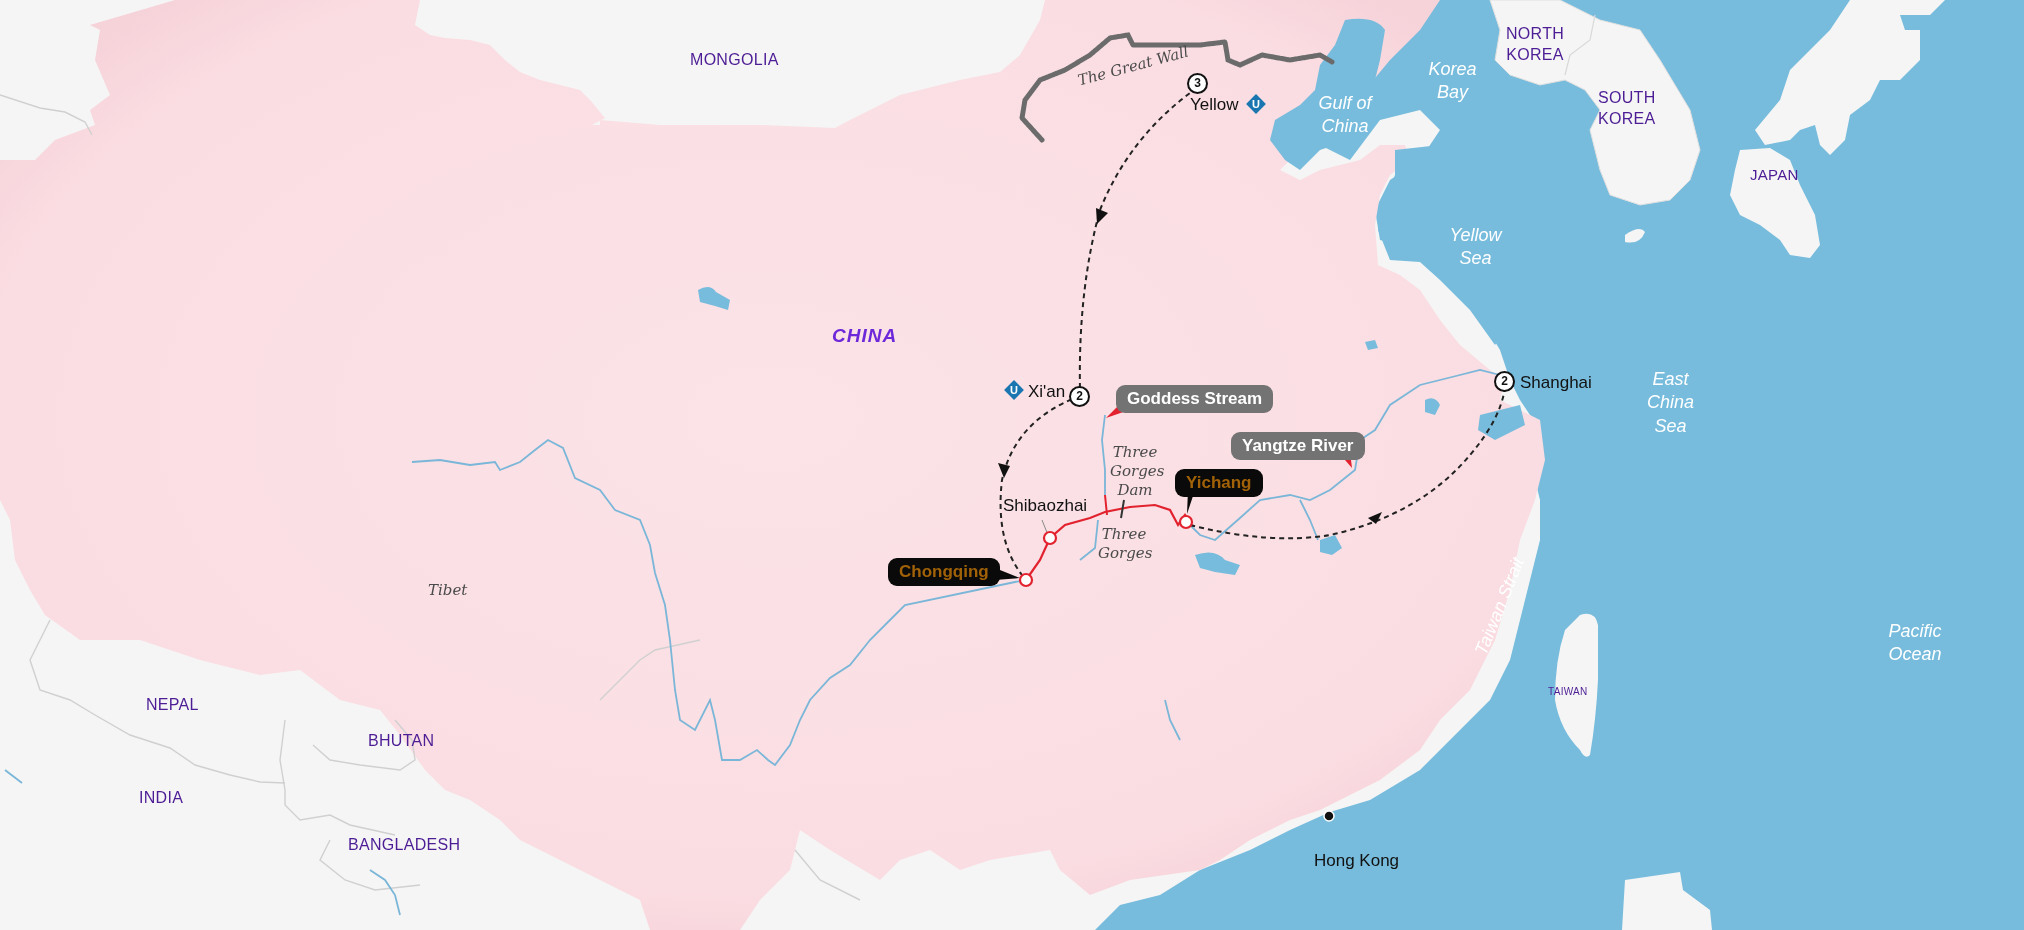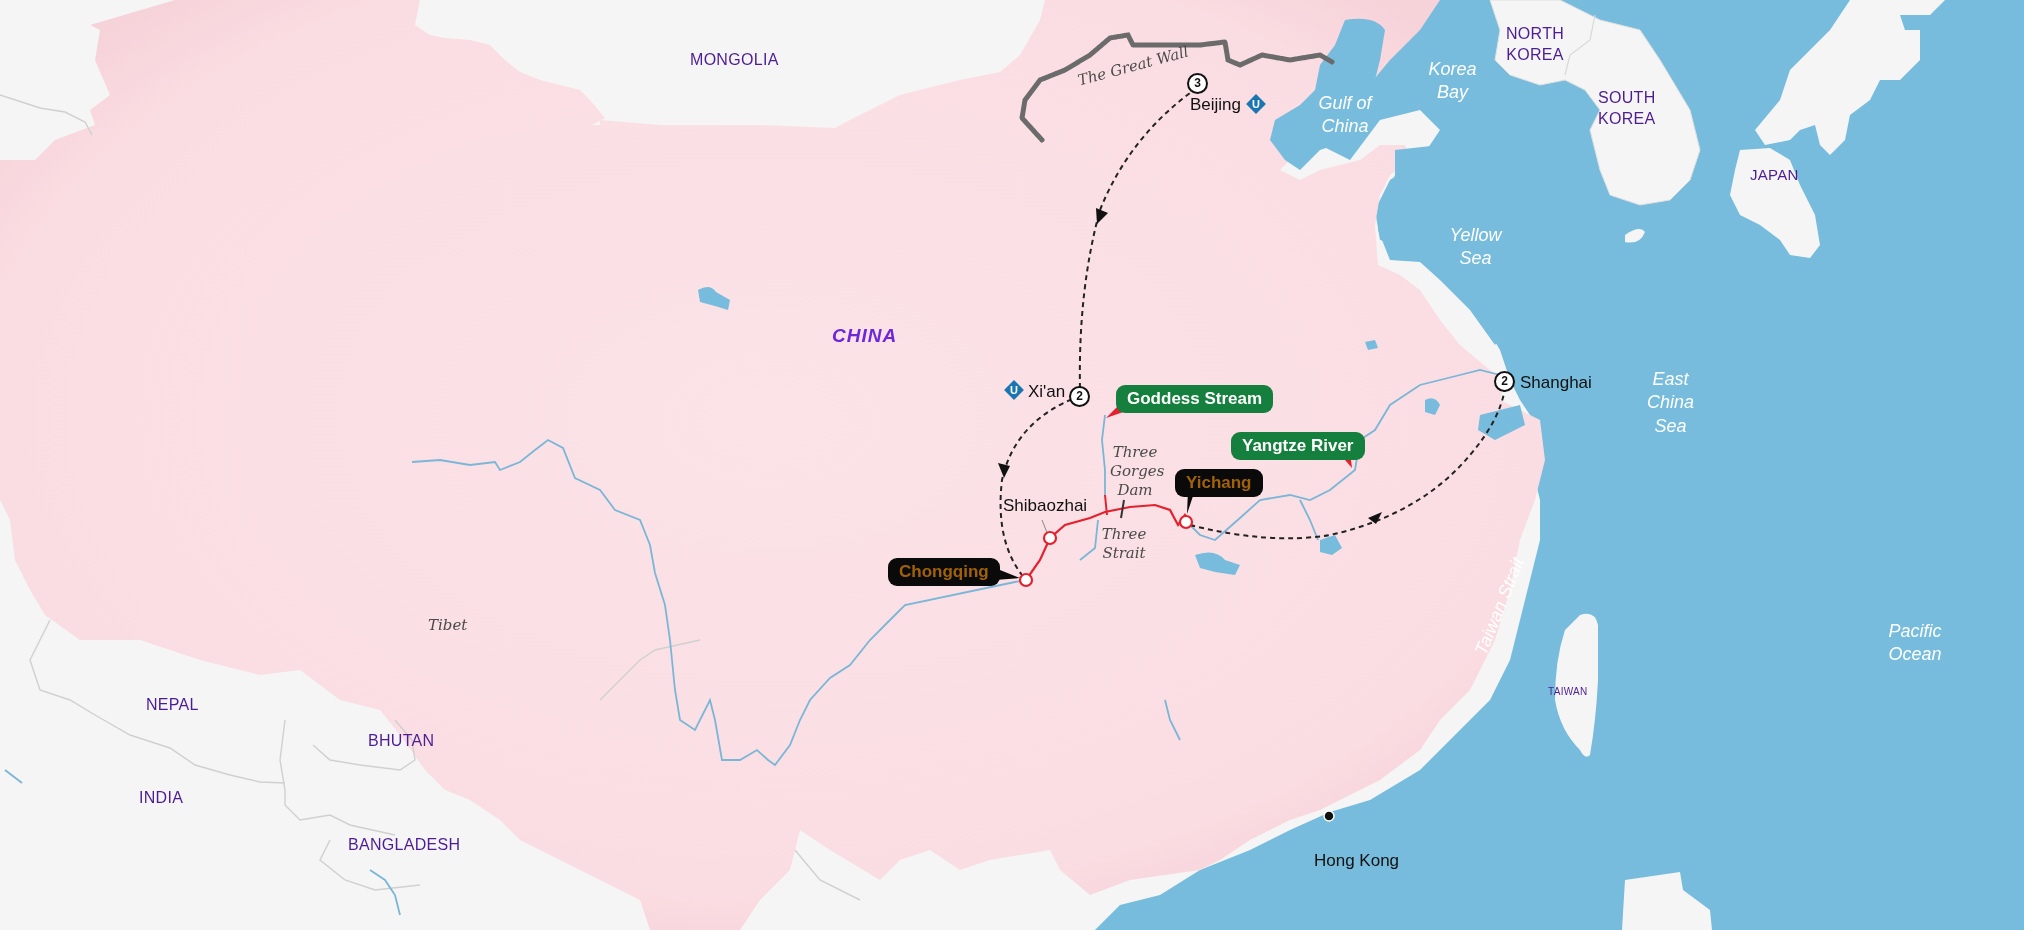--- a/index.html
+++ b/index.html
@@ -6,21 +6,21 @@
   body { width:2024px; height:930px; overflow:hidden; position:relative; font-family:"Liberation Sans", sans-serif; }
   #map { position:absolute; left:0; top:0; width:2024px; height:930px; }
   .lbl { position:absolute; white-space:nowrap; line-height:1; }
   .country { font-family:"Liberation Sans", sans-serif; color:#4c1d95; font-size:16px; letter-spacing:0.3px; text-align:center; }
   .sea { font-family:"Liberation Sans", sans-serif; font-style:italic; color:#ffffff; font-size:18px; text-align:center; line-height:1.3; }
   .region { font-family:"DejaVu Serif", serif; font-style:italic; color:#4a4a4a; font-size:15px; text-align:center; line-height:1.25; }
   .china { font-family:"Liberation Sans", sans-serif; font-weight:bold; font-style:italic; color:#6d28d9; font-size:19px; letter-spacing:1px; }
   .city { font-family:"Liberation Sans", sans-serif; color:#111; font-size:17px; }
   .tag { position:absolute; padding:4px 11px; border-radius:9px; font-family:"Liberation Sans", sans-serif; font-weight:bold; font-size:17px; white-space:nowrap; line-height:1.15; }
   .tag.black { background:#0a0a0a; color:#a16207; }
-  .tag.red { background:#15803d; color:#fff; }
+  .tag.red { background:#737373; color:#fff; }
   .badge { position:absolute; width:17px; height:17px; border-radius:50%; background:#fff; border:2px solid #111; font-family:"Liberation Sans", sans-serif; font-weight:bold; font-size:12px; color:#111; text-align:center; line-height:17px; }
   .diamond { position:absolute; width:18px; height:18px; }
   .diamond .d { position:absolute; left:2px; top:2px; width:14px; height:14px; background:#1a76b0; transform:rotate(45deg); }
   .diamond .u { position:absolute; left:0; top:0; width:18px; height:18px; text-align:center; line-height:18px; color:#fff; font-weight:bold; font-size:11px; font-family:"Liberation Sans", sans-serif; }
 </style>
 </head>
 <body>
 
 <svg id="map" viewBox="0 0 2024 930" xmlns="http://www.w3.org/2000/svg">
   <defs>
@@ -121,34 +121,34 @@
 KOREA</div>
 <div class="lbl country" style="left:1750px;top:167px;font-size:15px;">JAPAN</div>
 <div class="lbl country" style="left:1548px;top:687px;font-size:10px;">TAIWAN</div>
 <div class="lbl country" style="left:146px;top:697px;">NEPAL</div>
 <div class="lbl country" style="left:368px;top:733px;">BHUTAN</div>
 <div class="lbl country" style="left:94px;top:790px;margin-left:45px;">INDIA</div>
 <div class="lbl country" style="left:348px;top:837px;">BANGLADESH</div>
 
 <div class="lbl china" style="left:832px;top:326px;">CHINA</div>
 
-<div class="lbl region" style="left:428px;top:616px;">Tibet</div>
+<div class="lbl region" style="left:428px;top:581px;">Tibet</div>
 <div class="lbl region" style="left:1076px;top:72px;transform:rotate(-15deg);transform-origin:left top;">The Great Wall</div>
 <div class="lbl region" style="left:1110px;top:443px;width:50px;white-space:normal;">Three Gorges Dam</div>
-<div class="lbl region" style="left:1098px;top:525px;width:52px;white-space:normal;">Three Strait</div>
+<div class="lbl region" style="left:1098px;top:525px;width:52px;white-space:normal;">Three Gorges</div>
 
 <div class="lbl sea" style="left:1315px;top:92px;width:60px;white-space:normal;">Gulf of China</div>
 <div class="lbl sea" style="left:1425px;top:58px;width:55px;white-space:normal;">Korea Bay</div>
 <div class="lbl sea" style="left:1448px;top:224px;width:55px;white-space:normal;">Yellow Sea</div>
 <div class="lbl sea" style="left:1643px;top:368px;width:55px;white-space:normal;">East China Sea</div>
 <div class="lbl sea" style="left:1470px;top:650px;transform:rotate(-68deg);transform-origin:left top;">Taiwan Strait</div>
 <div class="lbl sea" style="left:1880px;top:620px;width:70px;white-space:normal;">Pacific Ocean</div>
 
 <div class="badge" style="left:1187px;top:73px;">3</div>
-<div class="lbl city" style="left:1190px;top:96px;">Beijing</div>
+<div class="lbl city" style="left:1190px;top:96px;">Yellow</div>
 <div class="diamond" style="left:1247px;top:95px;">
     <div class="d"></div>
     <div class="u">U</div>
   </div>
 
 <div class="diamond" style="left:1005px;top:381px;">
     <div class="d"></div>
     <div class="u">U</div>
   </div>
 <div class="lbl city" style="left:1028px;top:383px;">Xi'an</div>

